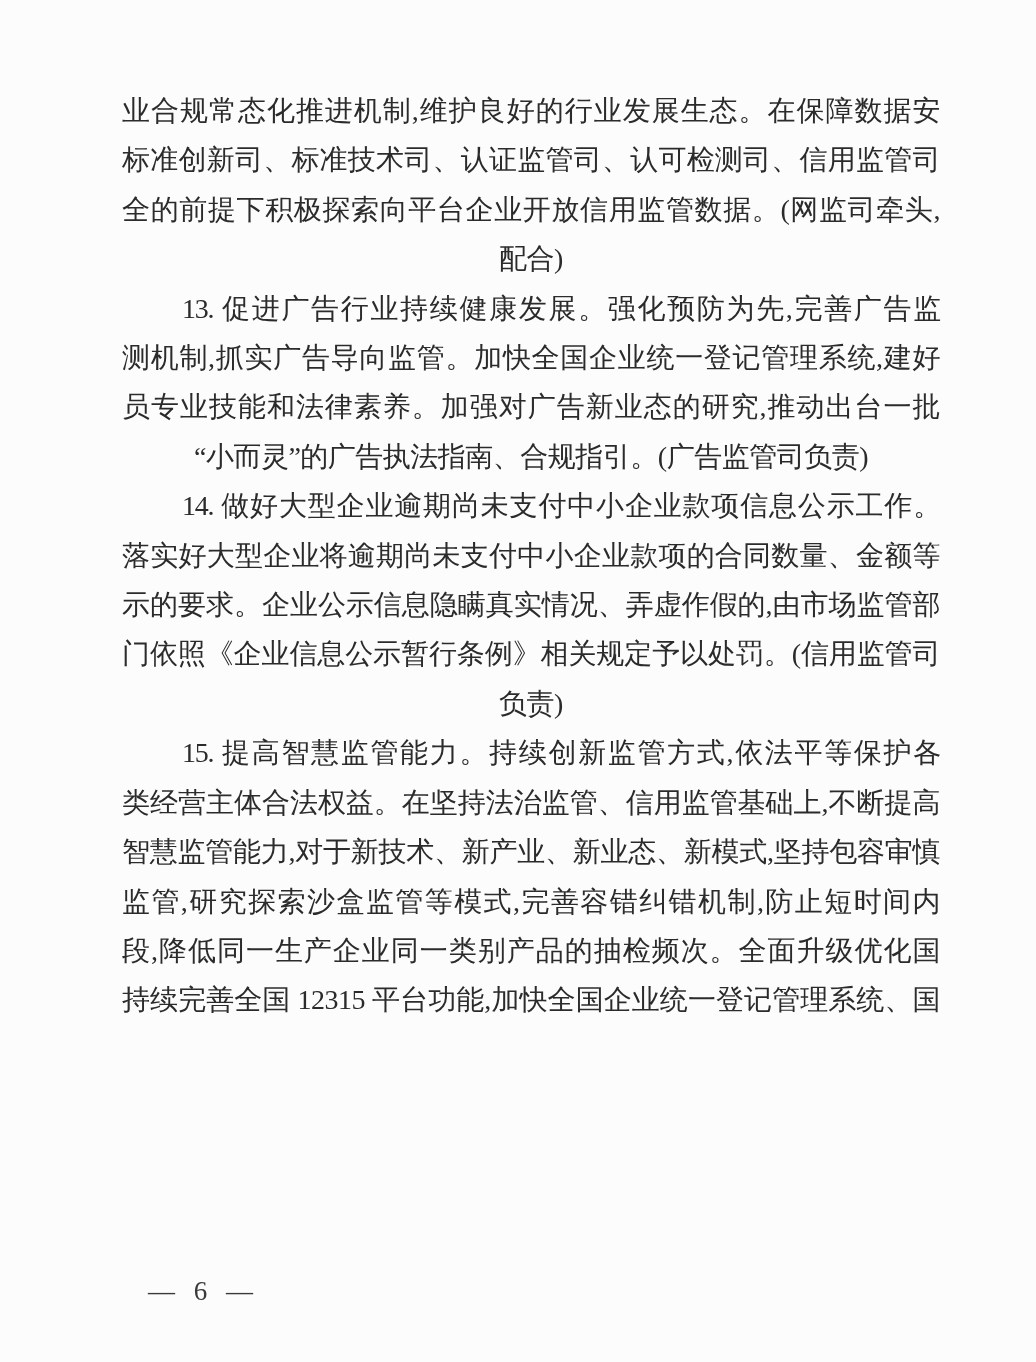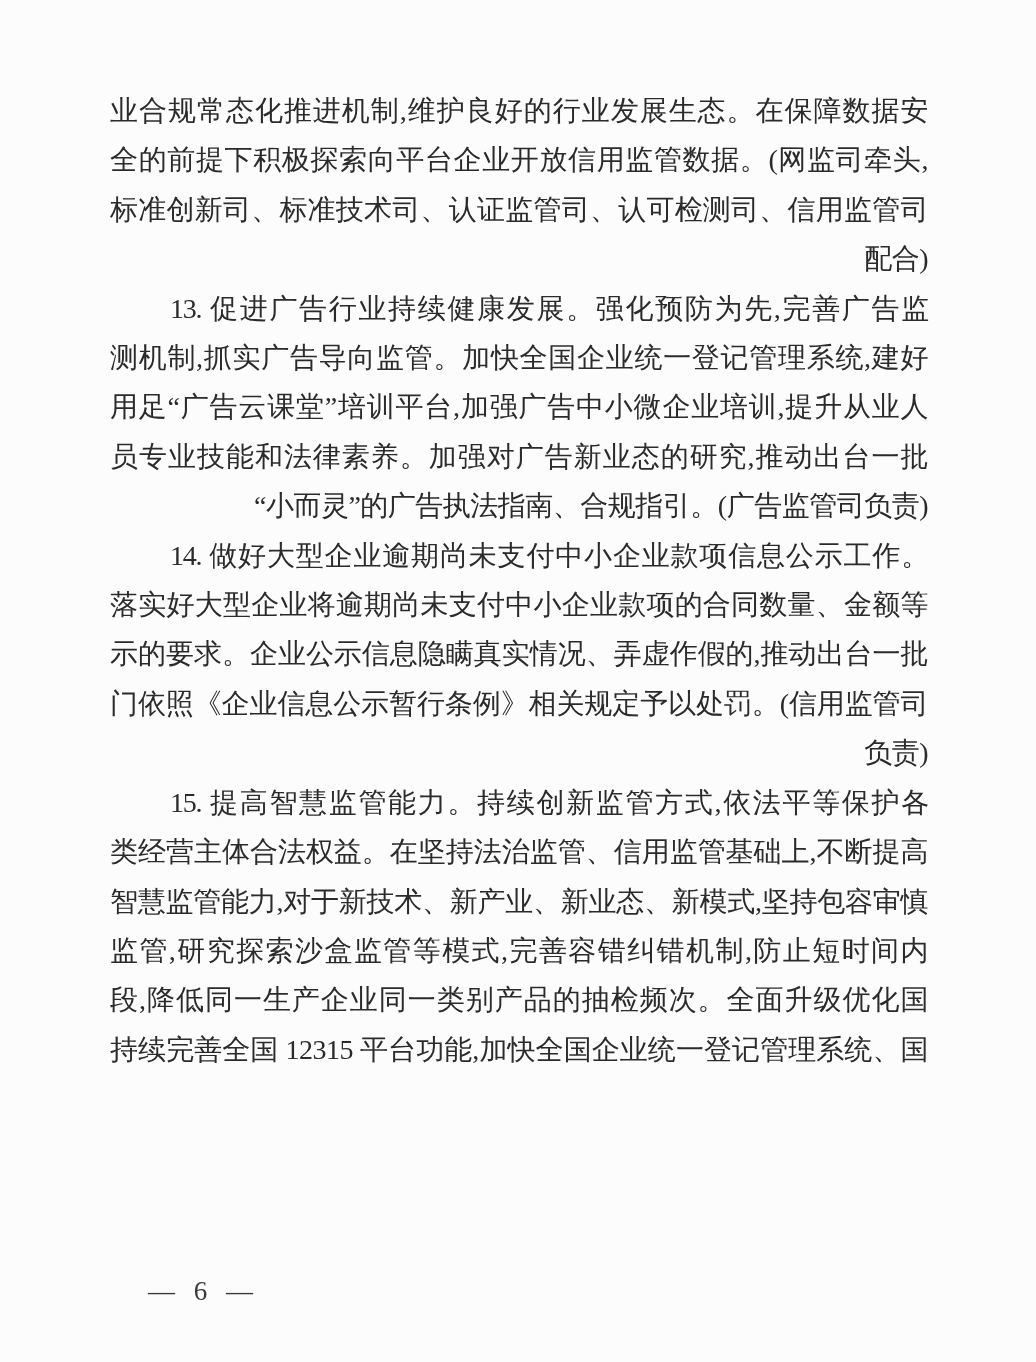--- a/index.html
+++ b/index.html
@@ -11,40 +11,40 @@
     position: relative;
     width: 1036px;
     height: 1362px;
     background: #fcfcfc;
     font-family: "Liberation Serif", "DejaVu Serif", serif;
     color: #2b2b2b;
     overflow: hidden;
   }
   .text-block {
     position: absolute;
-    left: 110px;
+    left: 122px;
     top: 86px;
     width: 818px;
     font-size: 28px;
     letter-spacing: -0.5px;
   }
   .para {
     margin: 0;
     padding: 0;
   }
   .line {
     line-height: 49.4px;
     white-space: pre-wrap;
   }
   .line.full {
     text-align: justify;
     text-align-last: justify;
   }
   .line.end {
-    text-align: right;
+    text-align: center;
   }
   .line.start {
     text-indent: 60px;
     letter-spacing: -1.2px;
   }
   .page-number {
     position: absolute;
     left: 148px;
     top: 1276px;
     font-size: 27px;
@@ -56,37 +56,36 @@
 </style>
 </head>
 <body>
 
 <div class="page">
 
   <div class="text-block">
 
     <div class="para">
       <div class="line full">业合规常态化推进机制,维护良好的行业发展生态。在保障数据安</div>
+      <div class="line full">标准创新司、标准技术司、认证监管司、认可检测司、信用监管司</div>
       <div class="line full">全的前提下积极探索向平台企业开放信用监管数据。(网监司牵头,</div>
-      <div class="line full">标准创新司、标准技术司、认证监管司、认可检测司、信用监管司</div>
       <div class="line end">配合)</div>
     </div>
 
     <div class="para">
       <div class="line full start">13. 促进广告行业持续健康发展。强化预防为先,完善广告监</div>
       <div class="line full">测机制,抓实广告导向监管。加快全国企业统一登记管理系统,建好</div>
-      <div class="line full">用足“广告云课堂”培训平台,加强广告中小微企业培训,提升从业人</div>
       <div class="line full">员专业技能和法律素养。加强对广告新业态的研究,推动出台一批</div>
       <div class="line end">“小而灵”的广告执法指南、合规指引。(广告监管司负责)</div>
     </div>
 
     <div class="para">
       <div class="line full start">14. 做好大型企业逾期尚未支付中小企业款项信息公示工作。</div>
       <div class="line full">落实好大型企业将逾期尚未支付中小企业款项的合同数量、金额等</div>
-      <div class="line full">示的要求。企业公示信息隐瞒真实情况、弄虚作假的,推动出台一批</div>
+      <div class="line full">示的要求。企业公示信息隐瞒真实情况、弄虚作假的,由市场监管部</div>
       <div class="line full">门依照《企业信息公示暂行条例》相关规定予以处罚。(信用监管司</div>
       <div class="line end">负责)</div>
     </div>
 
     <div class="para">
       <div class="line full start">15. 提高智慧监管能力。持续创新监管方式,依法平等保护各</div>
       <div class="line full">类经营主体合法权益。在坚持法治监管、信用监管基础上,不断提高</div>
       <div class="line full">智慧监管能力,对于新技术、新产业、新业态、新模式,坚持包容审慎</div>
       <div class="line full">监管,研究探索沙盒监管等模式,完善容错纠错机制,防止短时间内</div>
       <div class="line full">段,降低同一生产企业同一类别产品的抽检频次。全面升级优化国</div>

